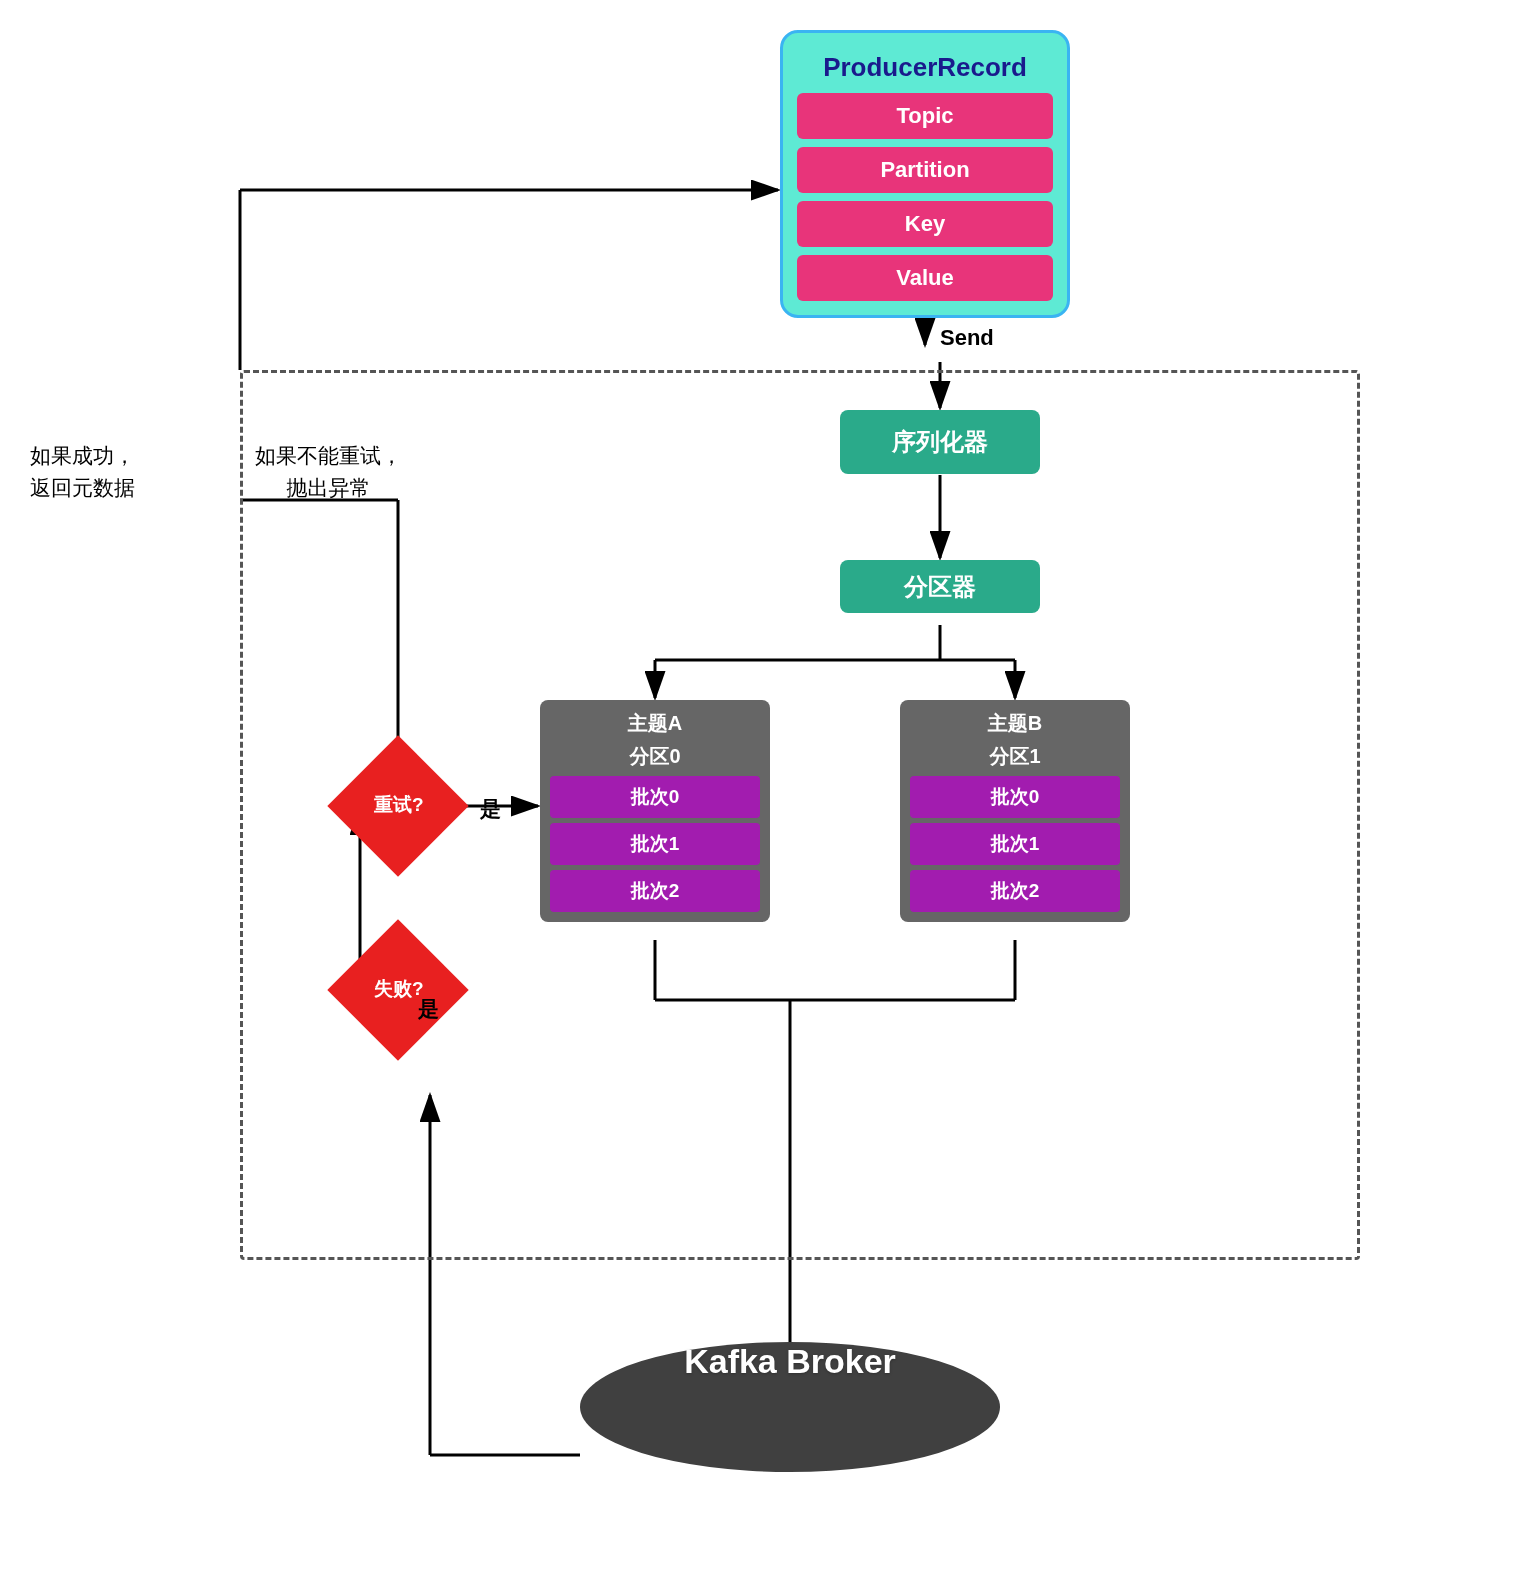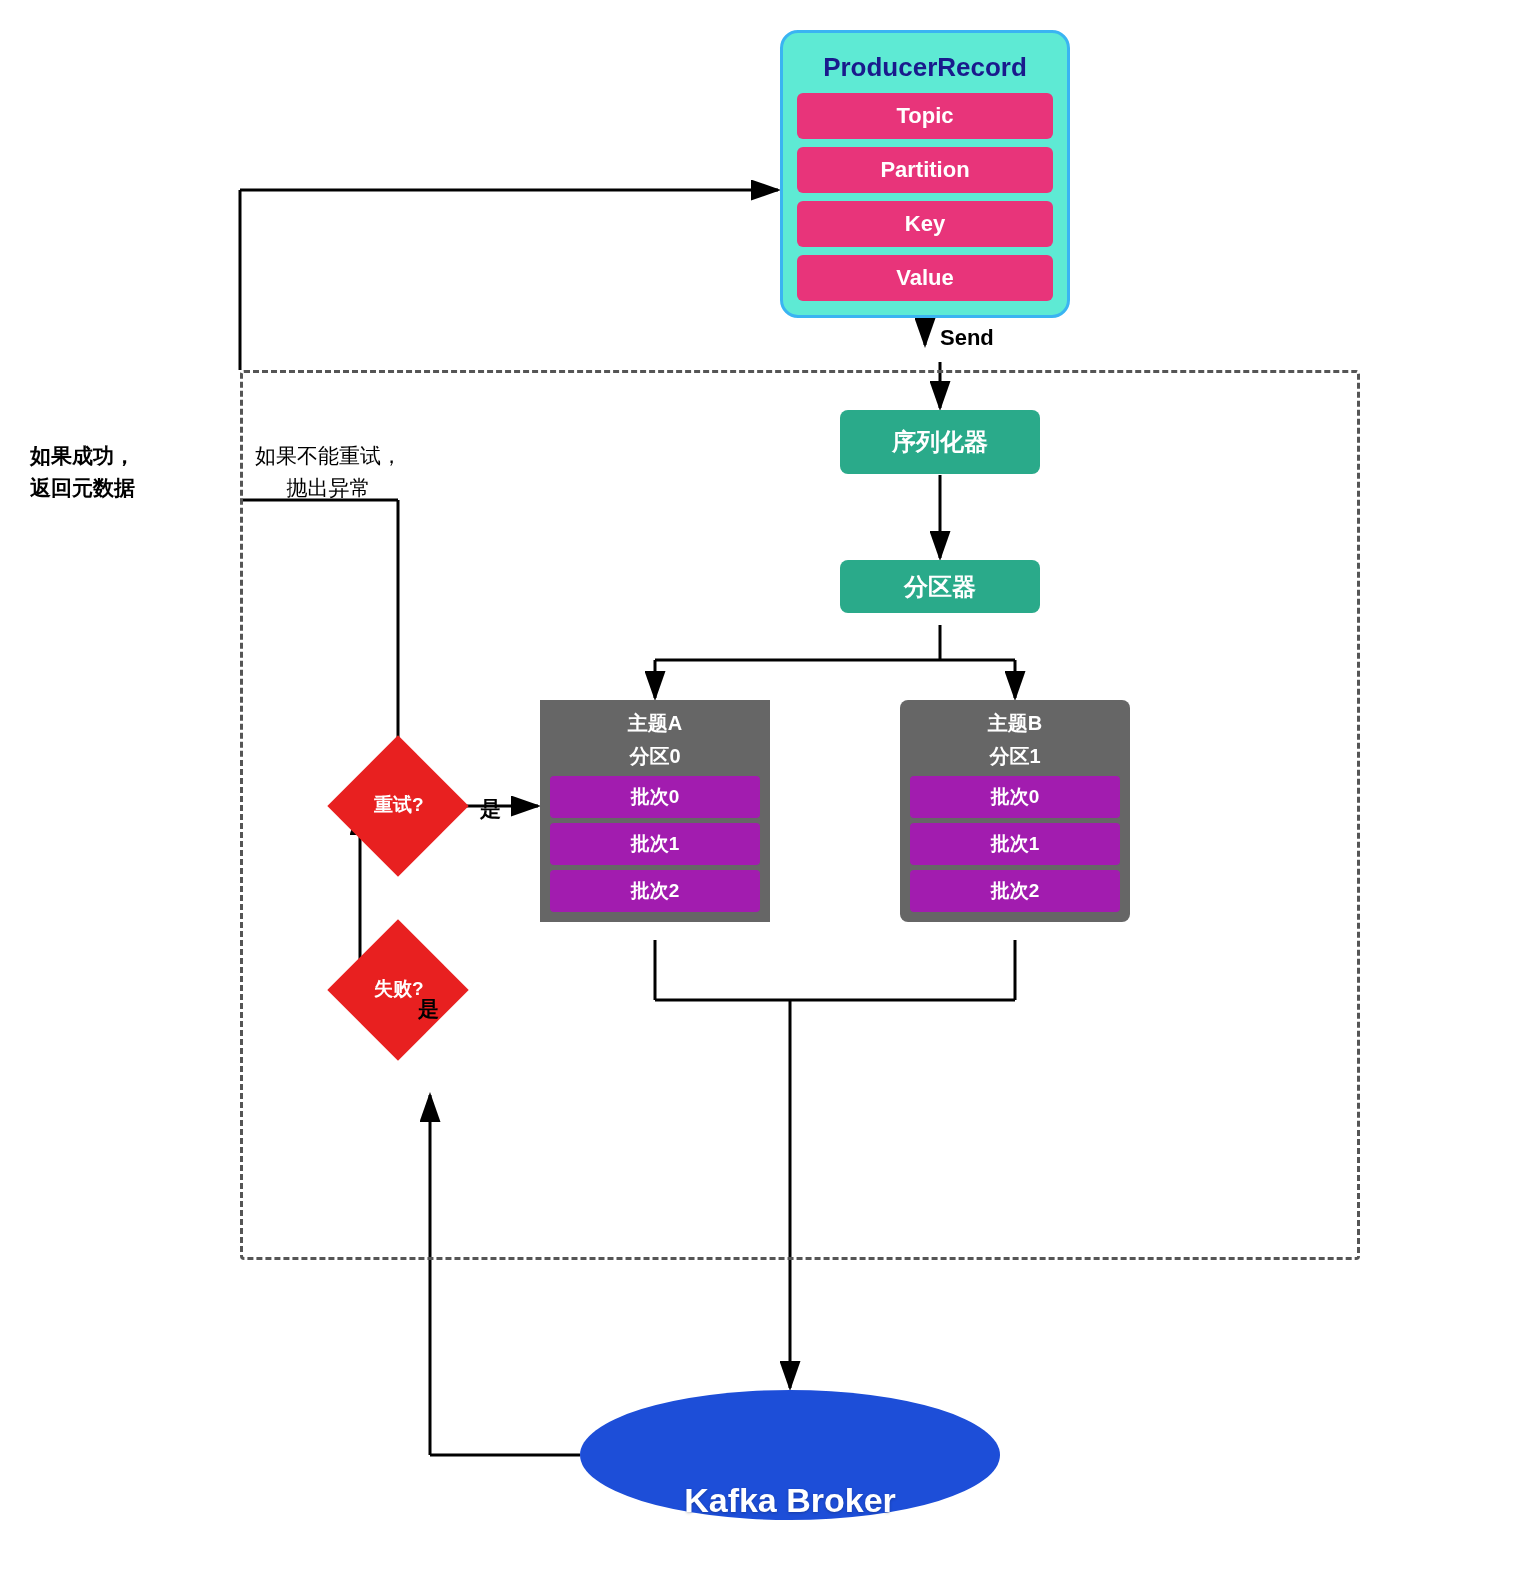--- a/index.html
+++ b/index.html
@@ -103,21 +103,21 @@
       font-size: 24px;
     }
 
     
     .topic-box-a {
       position: absolute;
       left: 540px;
       top: 700px;
       width: 230px;
       background: #666;
-      border-radius: 0;
+      border-radius: 8px;
       padding: 10px;
     }
     .topic-box-b {
       position: absolute;
       left: 900px;
       top: 700px;
       width: 230px;
       background: #666;
       border-radius: 8px;
       padding: 10px;
@@ -191,45 +191,44 @@
     }
 
     
     .success-label {
       position: absolute;
       left: 30px;
       top: 440px;
       font-size: 21px;
       color: #000;
       line-height: 1.5;
-      font-weight: bold;
     }
 
     
     .no-retry-label {
       position: absolute;
       left: 255px;
       top: 440px;
       font-size: 21px;
       color: #000;
       line-height: 1.5;
       text-align: center;
     }
 
     
     .kafka-broker {
       position: absolute;
       left: 580px;
-      top: 1390px;
+      top: 1342px;
       width: 420px;
       height: 130px;
-      background: #1d4ed8;
+      background: #404040;
       border-radius: 50%;
       display: flex;
-      align-items: flex-end;
+      align-items: flex-start;
       justify-content: center;
     }
     .kafka-broker-label {
       color: #fff;
       font-size: 34px;
       font-weight: bold;
       text-shadow: 0 1px 3px rgba(0,0,0,0.25);
     }
 
     

